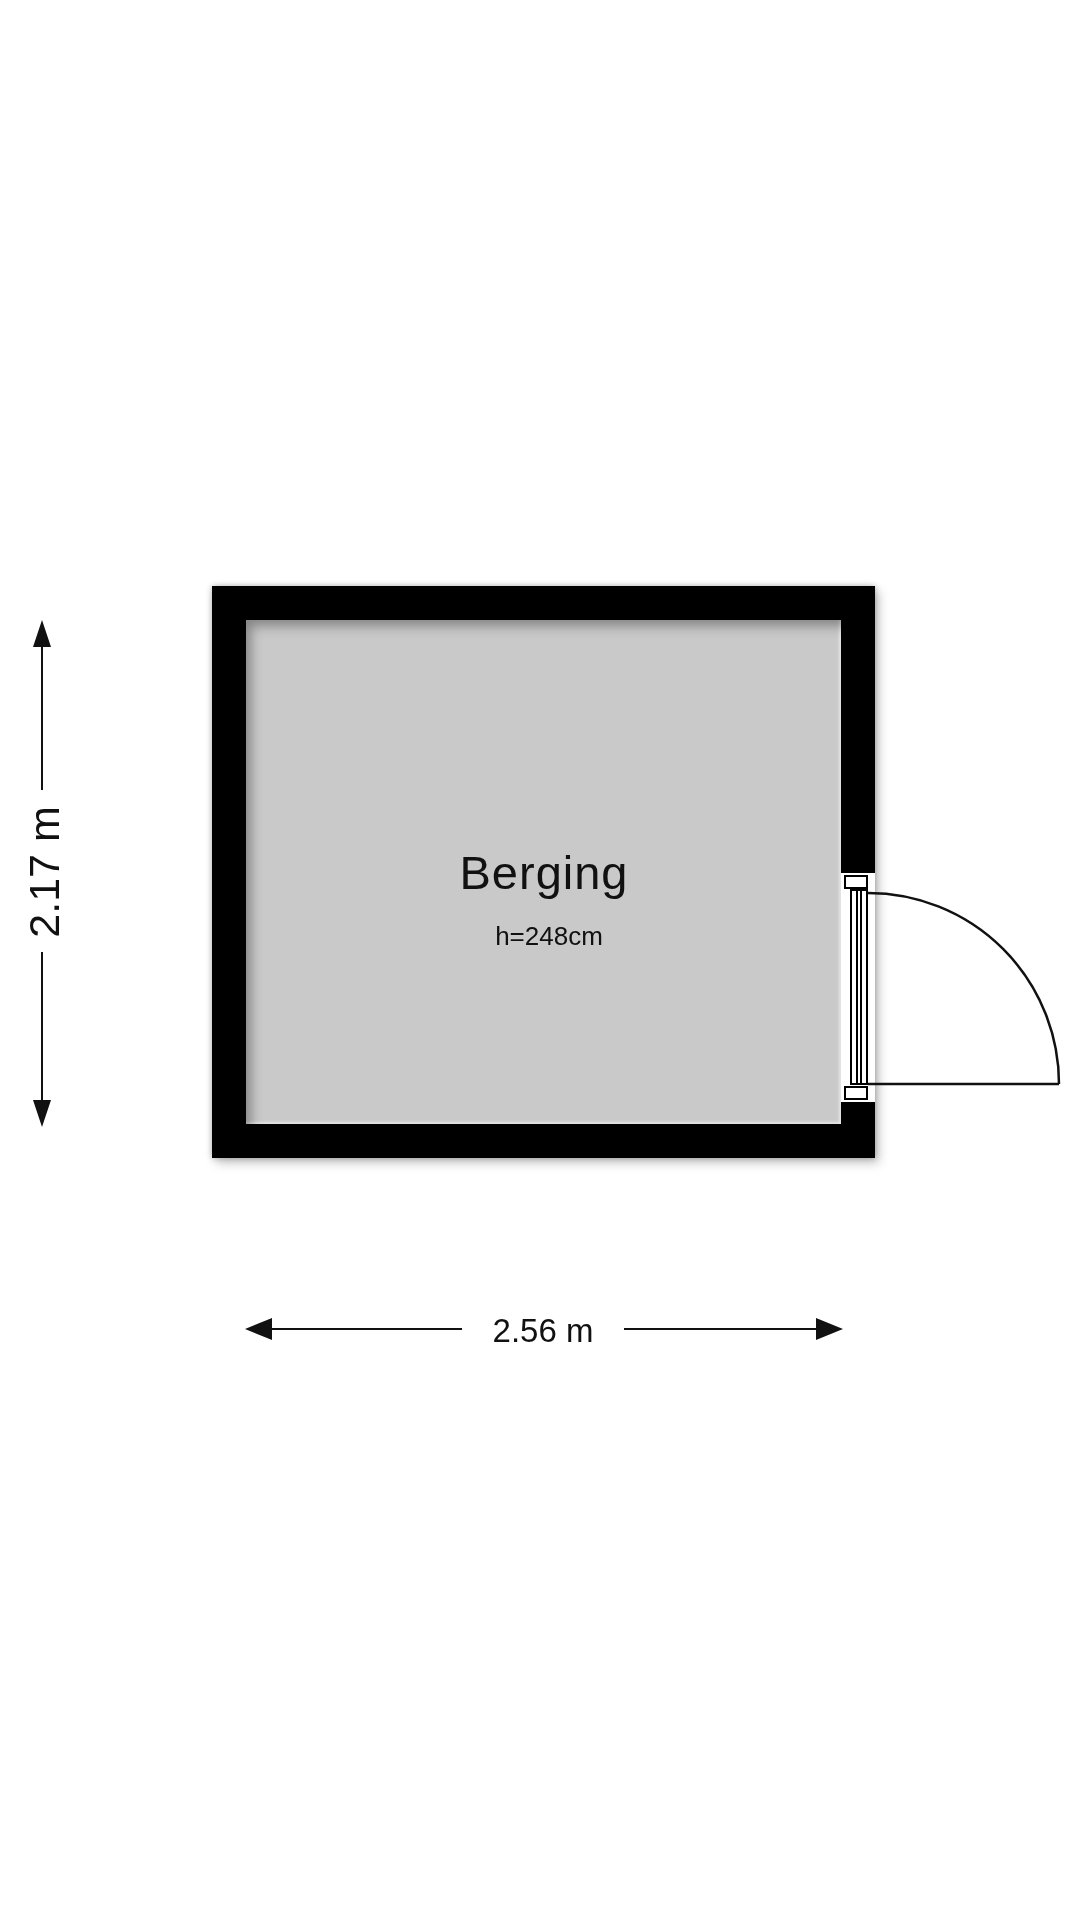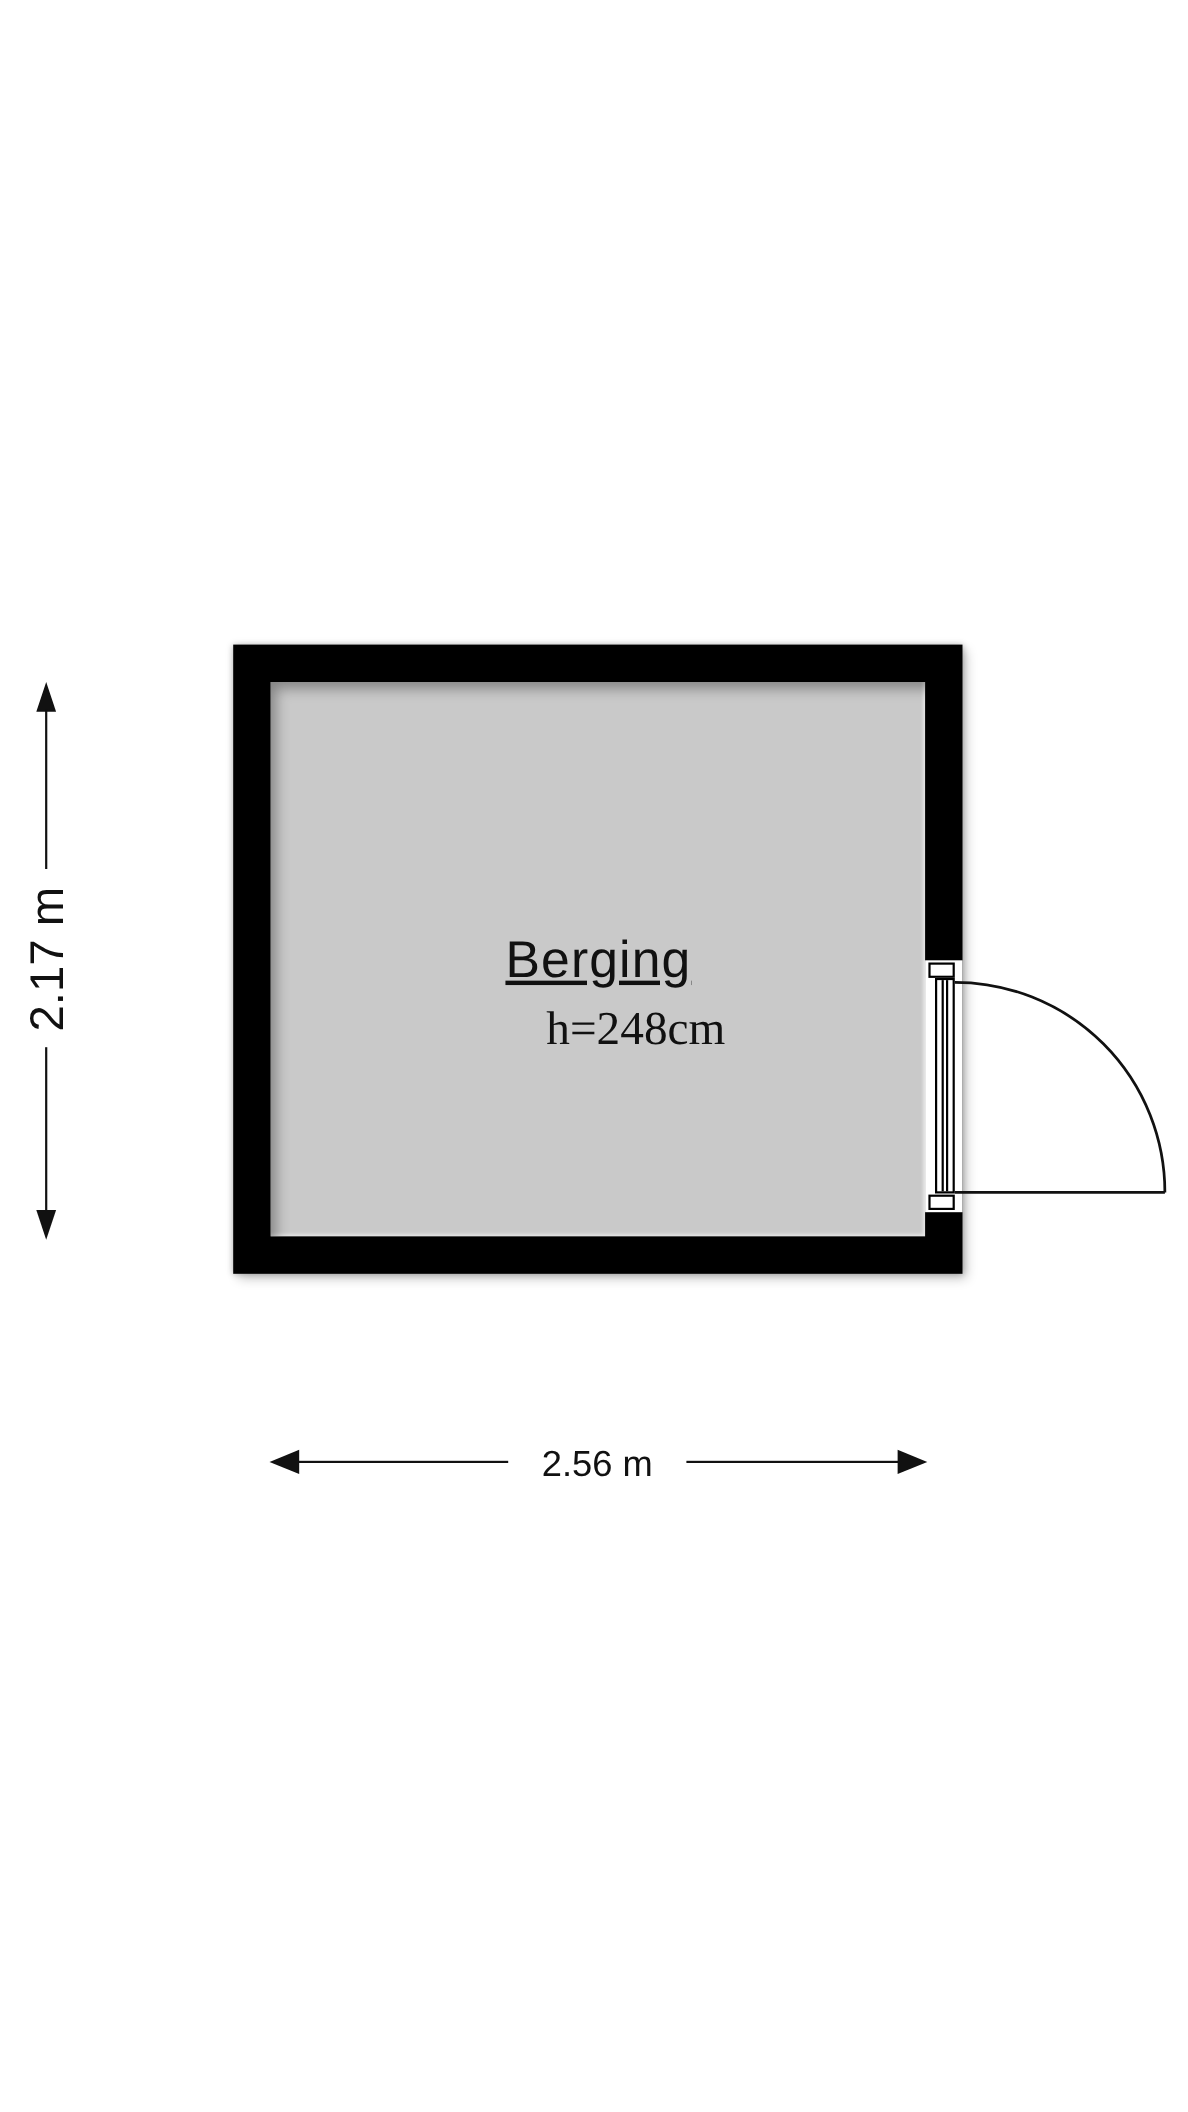--- a/index.html
+++ b/index.html
@@ -26,25 +26,25 @@
     box-shadow:0 0 6px rgba(0,0,0,.28), 4px 5px 10px rgba(0,0,0,.22);
   }
   .floor{
     left:246px;top:620px;width:595px;height:504px;
     background:var(--floor);
     box-shadow:inset 9px 10px 12px -4px rgba(0,0,0,.34),
                inset -2px -2px 3px rgba(255,255,255,.55);
   }
   .room-label{
     left:544px;top:872px;transform:translate(-50%,-50%);
-    font-size:47px;letter-spacing:1px;white-space:nowrap;text-decoration:underline;
+    font-size:47px;letter-spacing:1px;white-space:nowrap;
   }
   .room-height{
-    left:578px;top:936px;transform:translate(-50%,-50%);
-    font-size:43px;white-space:nowrap;font-family:Liberation Serif, serif;
+    left:549px;top:936px;transform:translate(-50%,-50%);
+    font-size:26px;white-space:nowrap;
   }
 
   
   .door-opening{left:841px;top:873px;width:34px;height:229px;background:#fff;}
   .jamb{width:24px;height:14px;background:#fff;border:2px solid var(--wall);}
   .jamb-top{left:844px;top:875px;}
   .jamb-bottom{left:844px;top:1086px;}
   .door-leaf{
     left:850px;top:889px;width:18px;height:196px;
     background:#fff;border:2px solid var(--wall);

